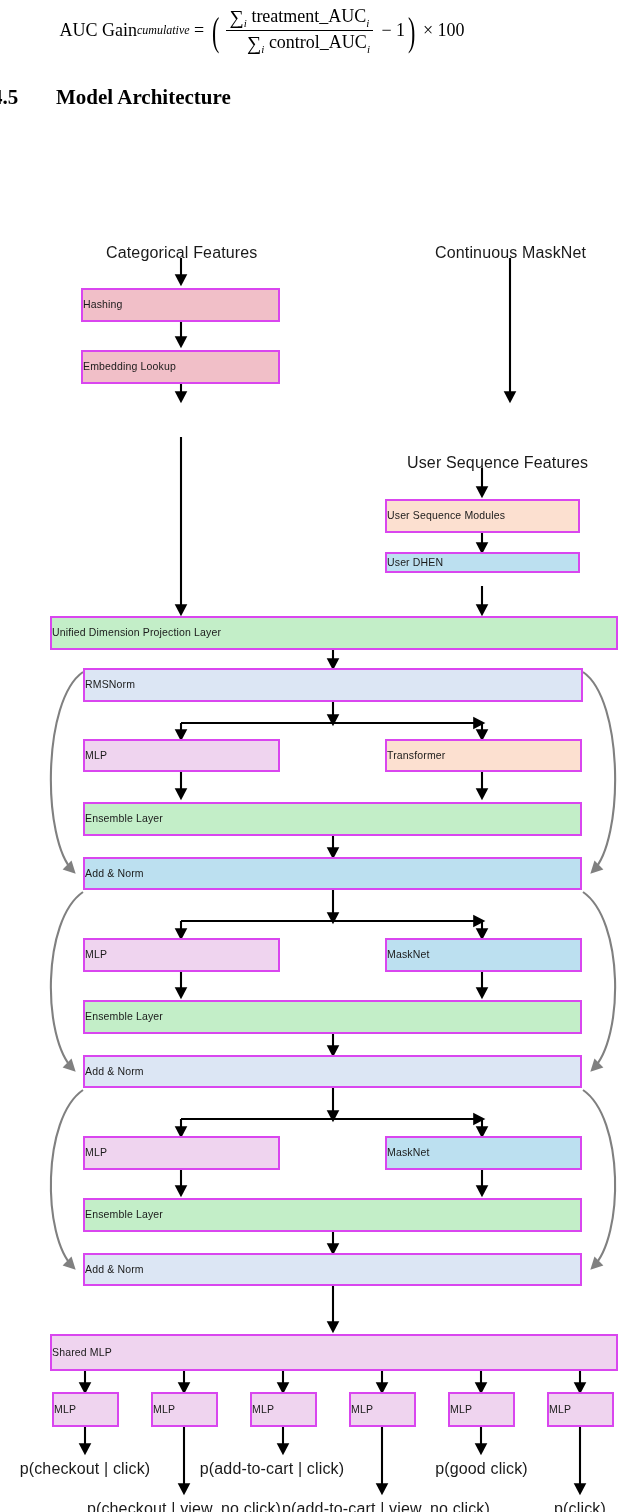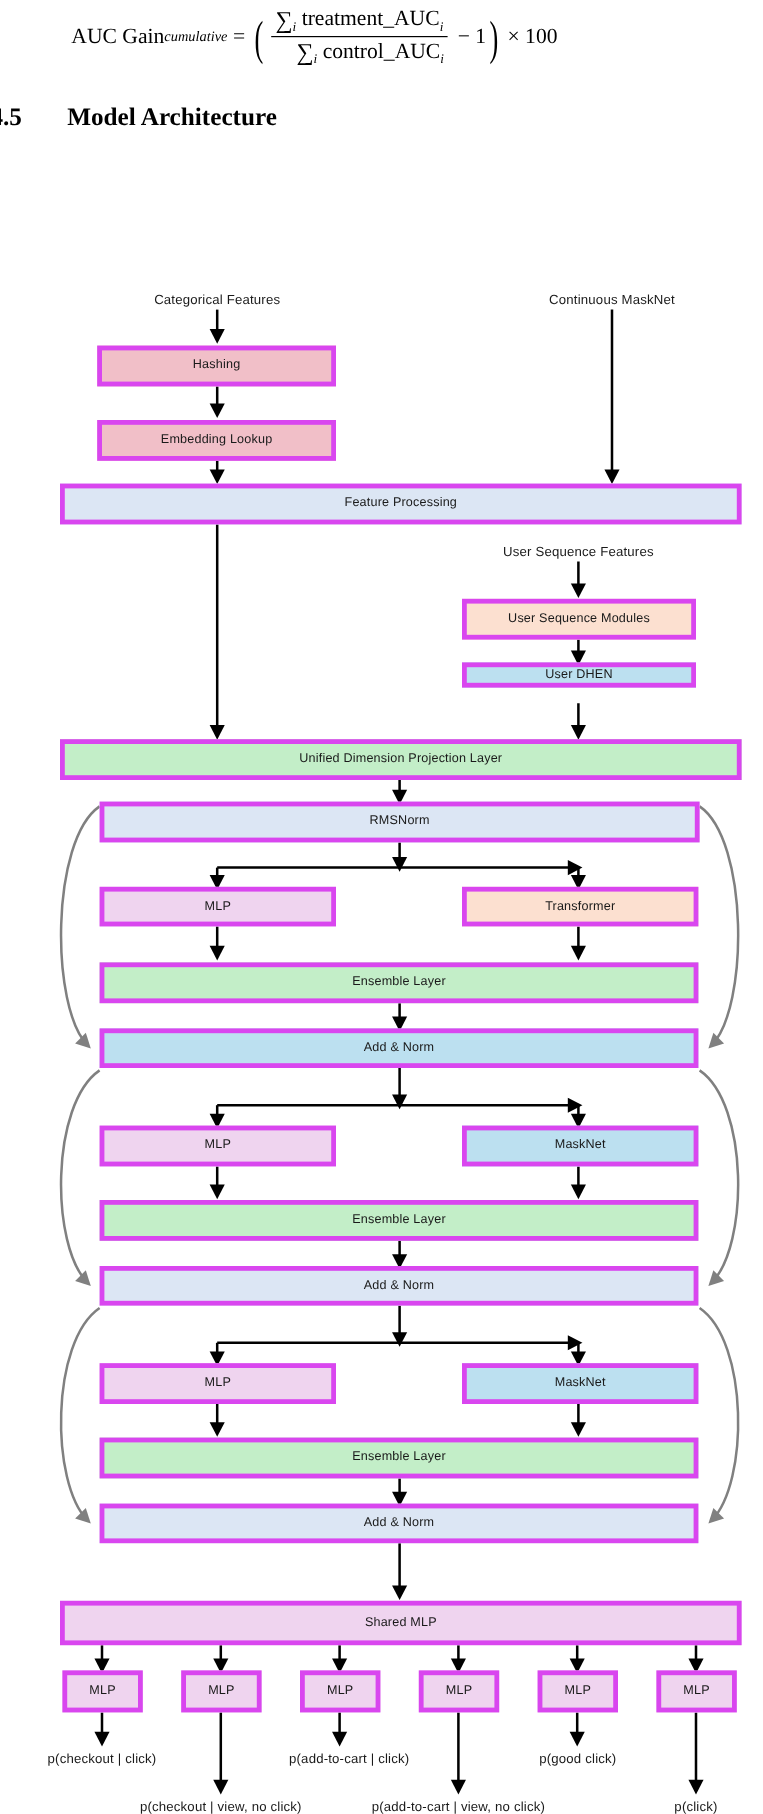--- a/index.html
+++ b/index.html
@@ -28,27 +28,27 @@
     position:absolute;left:-8px;top:85px;width:400px;
     font-family:"Liberation Serif","DejaVu Serif",serif;
     font-size:21px;font-weight:bold;
   }
   #section-heading .num{display:inline-block;width:64px;}
 
   
   #diagram{position:absolute;left:0;top:0;width:636px;height:1512px;}
   .node{
     position:absolute;box-sizing:border-box;
-    border:4px solid #d946ef;
-    display:flex;align-items:center;justify-content:center;
+    border:2px solid #d946ef;
+    display:flex;align-items:center;justify-content:flex-start;
     font-size:10.5px;color:#1a1a1a;text-align:center;line-height:1.1;
     letter-spacing:.15px;
   }
   .lbl{
-    position:absolute;font-size:11px;color:#1a1a1a;
+    position:absolute;font-size:16px;color:#1a1a1a;
     text-align:center;white-space:nowrap;letter-spacing:.15px;
   }
   svg.wires{position:absolute;left:0;top:0;width:636px;height:1512px;
             pointer-events:none;}
 </style>
 </head>
 <body>
 
 <div id="formula">
   <span>AUC Gain</span><span class="sub">cumulative</span>
@@ -150,23 +150,20 @@
   <div class="lbl" style="left:407px;top:454px;width:150px;">User Sequence Features</div>
 
   <div class="node" style="left:81px;top:288px;width:199px;height:34px;background:#f1bfc8;">
     <span>Hashing</span>
     </div>
 
   <div class="node" style="left:81px;top:350px;width:199px;height:34px;background:#f1bfc8;">
     <span>Embedding Lookup</span>
     </div>
 
-  <div class="node" style="left:50px;top:403px;width:568px;height:34px;background:#dce6f4;">
-    <span>Feature Processing</span>
-    </div>
 
   <div class="node" style="left:385px;top:499px;width:195px;height:34px;background:#fce0d0;">
     <span>User Sequence Modules</span>
     </div>
 
   <div class="node" style="left:385px;top:552px;width:195px;height:21px;background:#bce0f0;">
     <span>User DHEN</span>
     </div>
 
   <div class="node" style="left:50px;top:616px;width:568px;height:34px;background:#c3eec8;">
@@ -243,18 +240,18 @@
     </div>
   <div class="node" style="left:448px;top:1392px;width:67px;height:35px;background:#efd4ef;">
     <span>MLP</span>
     </div>
   <div class="node" style="left:547px;top:1392px;width:67px;height:35px;background:#efd4ef;">
     <span>MLP</span>
     </div>
 
   <div class="lbl" style="left:10px;top:1460px;width:150px;">p(checkout | click)</div>
   <div class="lbl" style="left:84px;top:1500px;width:200px;">p(checkout | view, no click)</div>
-  <div class="lbl" style="left:216px;top:1460px;width:150px;text-align:center;">p(add-to-cart | click)</div>
+  <div class="lbl" style="left:197px;top:1460px;width:150px;text-align:center;">p(add-to-cart | click)</div>
   <div class="lbl" style="left:282px;top:1500px;width:200px;">p(add-to-cart | view, no click)</div>
   <div class="lbl" style="left:419px;top:1460px;width:125px;">p(good click)</div>
   <div class="lbl" style="left:530px;top:1500px;width:100px;">p(click)</div>
 
 </div>
 
 </body></html>

